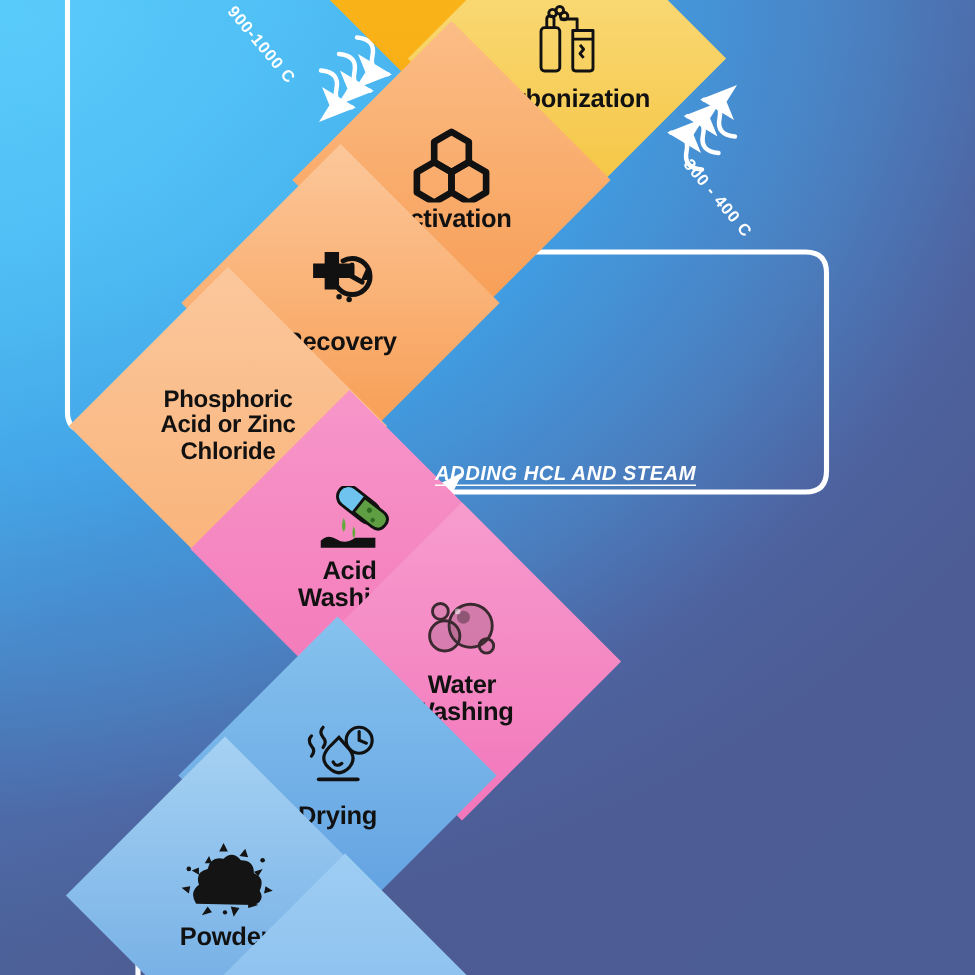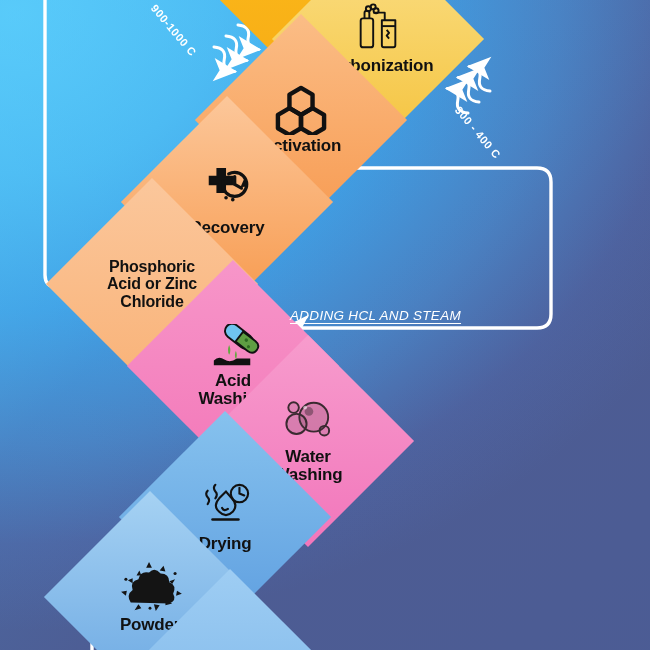--- a/index.html
+++ b/index.html
@@ -65,21 +65,21 @@
     color:#fff;font-weight:bold;font-size:11px;
     letter-spacing:.6px;white-space:nowrap;
   }
   #temp-hot{left:158px;top:2px;transform:rotate(50deg);transform-origin:left top;}
   #temp-carb{left:462px;top:104px;transform:rotate(50deg);transform-origin:left top;}
 
   
   #hcl-label{
     position:absolute;z-index:8;
     left:290px;top:308px;
-    color:#fff;font-weight:normal;font-style:italic;
+    color:#fff;font-weight:bold;font-style:italic;
     font-size:13.5px;letter-spacing:.3px;
     text-decoration:underline;
     text-underline-offset:3px;
     white-space:nowrap;
   }
 </style>
 </head>
 <body>
 
 <div id="stage">

